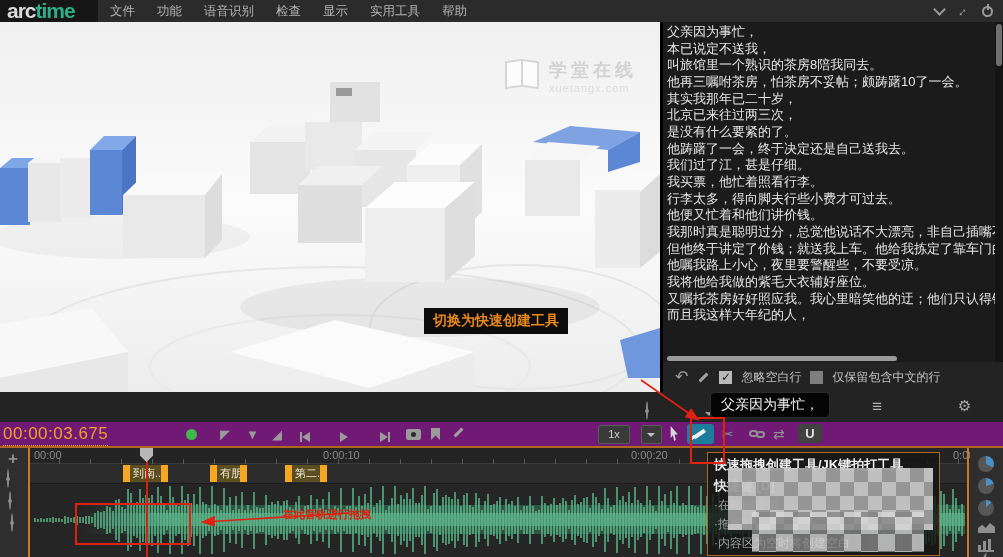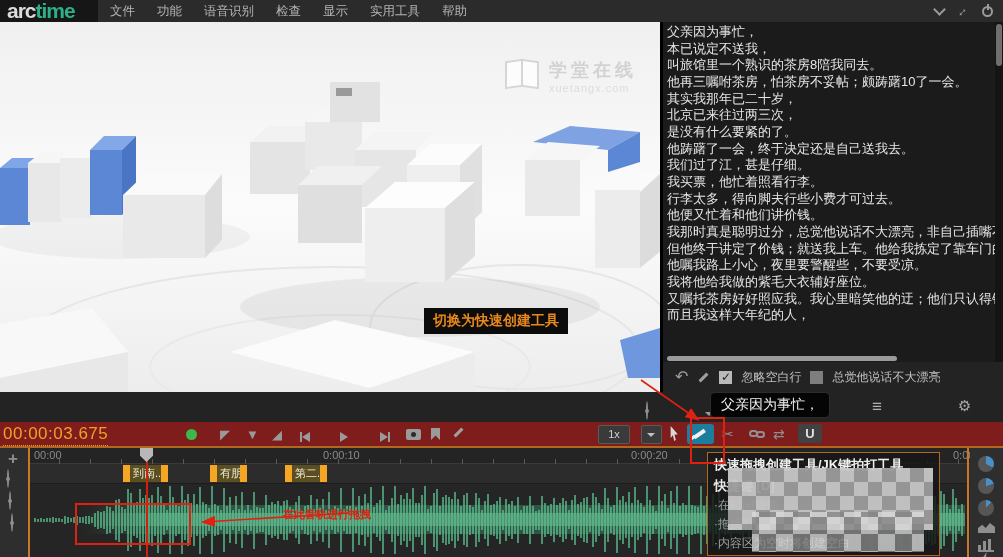--- a/index.html
+++ b/index.html
@@ -43,21 +43,21 @@
   .hscroll{position:absolute;left:4px;top:334px;width:230px;height:5px;background:#9a9a9a;border-radius:3px;}
   .ptoolbar{position:absolute;left:663px;top:362px;width:340px;height:30px;background:#232323;display:flex;align-items:center;gap:9px;padding-left:12px;box-sizing:border-box;}
   .undoicon{font-size:16px;color:#a0a0a0;line-height:14px;}
   .pen{width:13px;height:13px;position:relative;}
   .pen::before{content:"";position:absolute;left:1px;top:5px;width:11px;height:3px;background:#a0a0a0;transform:rotate(-45deg);}
   .cb{width:13px;height:13px;box-sizing:border-box;}
   .cb.checked{background:#b9b9b9;color:#1b1b1b;font-size:12px;line-height:13px;text-align:center;font-weight:bold;}
   .cb.off{background:#7e7e7e;}
   .cblabel{font-size:12px;color:#c2c2c2;}
   
-  .transport{position:absolute;left:0;top:422px;width:1003px;height:26px;background:#7f1d1d;border-bottom:2px solid #b06820;box-sizing:border-box;}
+  .transport{position:absolute;left:0;top:422px;width:1003px;height:26px;background:#701a75;border-bottom:2px solid #b06820;box-sizing:border-box;}
   .timecode{position:absolute;left:3px;top:2px;font-size:17px;color:#f0a028;border-bottom:1px dotted #f0a028;padding-bottom:1px;letter-spacing:.5px;}
   .gdot{position:absolute;left:186px;top:7px;width:11px;height:11px;border-radius:50%;background:#3db84a;}
   .ticon{position:absolute;top:5px;color:#9a9a9a;font-size:12px;}
   .tbar{display:inline-block;width:2px;height:10px;background:#9a9a9a;vertical-align:middle;}
   .ttri{display:inline-block;width:0;height:0;border-top:5px solid transparent;border-bottom:5px solid transparent;vertical-align:middle;}
   .ttri.r{border-left:8px solid #9a9a9a;}
   .ttri.l{border-right:8px solid #9a9a9a;}
   .cam{position:absolute;width:15px;height:11px;background:#9a9a9a;border-radius:2px;}
   .cam::after{content:"";position:absolute;left:5px;top:3px;width:5px;height:5px;border-radius:50%;background:#2b2b2b;}
   .bkm{position:absolute;width:9px;height:12px;background:#9a9a9a;clip-path:polygon(0 0,100% 0,100% 100%,50% 62%,0 100%);}
@@ -250,21 +250,21 @@
         <div class="vthumb"></div>
       </div>
   </aside>
 
   <div class="ptoolbar">
     <span class="undoicon">↶</span>
     <span class="pen"></span>
     <span class="cb checked">✓</span>
     <span class="cblabel">忽略空白行</span>
     <span class="cb off"></span>
-    <span class="cblabel">总觉他说话不大漂亮</span>
+    <span class="cblabel">仅保留包含中文的行</span>
   </div>
 
   <div class="transport">
     <span class="timecode">00:00:03.675</span>
     <span class="gdot"></span>
     <span class="ticon" style="left:220px;font-size:13px;">◤</span>
     <span class="ticon" style="left:246px;font-size:13px;">▼</span>
     <span class="ticon" style="left:272px;font-size:13px;">◢</span>
     <span class="ticon" style="left:300px;top:7px;"><span class="tbar"></span><span class="ttri l"></span></span>
     <span class="ticon" style="left:340px;top:7px;"><span class="ttri r"></span></span>

